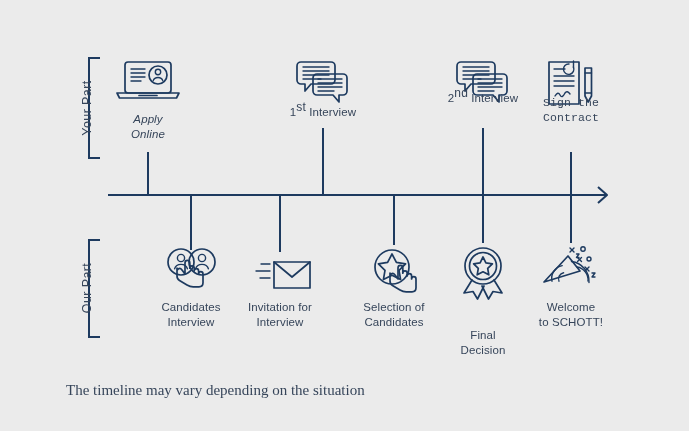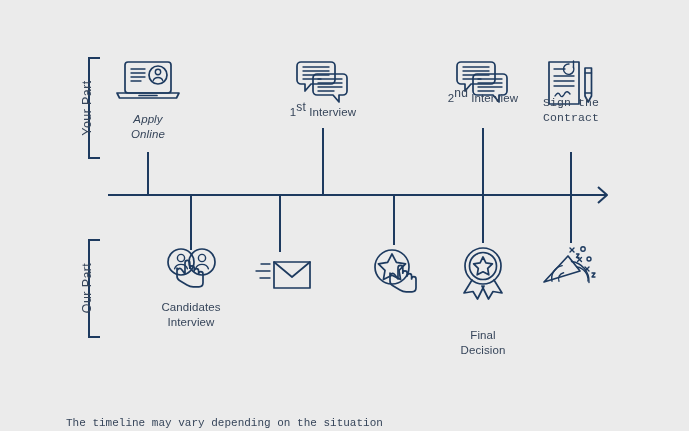--- a/index.html
+++ b/index.html
@@ -46,23 +46,22 @@
     font-family: "Liberation Sans", sans-serif;
     letter-spacing: 0.4px;
     white-space: nowrap;
     transform-origin: center center;
   }
   .footnote {
     position: absolute;
     left: 66px;
     top: 382px;
     color: #36455a;
-    font-size: 11px;
-    font-family: Liberation Mono, monospace;
-    margin-top: 35px;
+    font-size: 15px;
+    font-family: Liberation Serif, serif;
   }
 </style>
 </head>
 <body>
 
 <div id="stage">
 
   <svg class="diagram-svg" viewBox="0 0 689 431">
     <defs>
       <style>
@@ -226,23 +225,35 @@
   <div class="node-label" style="left:528px; top:96px; width:86px;font-family:Liberation Mono, monospace;">
     <span>Sign the</span><br>
     <span>Contract</span>
   </div>
 
   <div class="node-label" style="left:141px; top:300px; width:100px;">
     <span>Candidates</span><br>
     <span>Interview</span>
   </div>
 
-
+  <div class="node-label" style="left:228px; top:300px; width:104px;">
+    <span>Invitation for</span><br>
+    <span>Interview</span>
+  </div>
+
+  <div class="node-label" style="left:342px; top:300px; width:104px;">
+    <span>Selection of</span><br>
+    <span>Candidates</span>
+  </div>
 
   <div class="node-label" style="left:441px; top:300px; width:84px;margin-top:28px;">
     <span>Final</span><br>
     <span>Decision</span>
   </div>
 
+  <div class="node-label" style="left:521px; top:300px; width:100px;">
+    <span>Welcome</span><br>
+    <span>to SCHOTT!</span>
+  </div>
 
   <div class="footnote">The timeline may vary depending on the situation</div>
 
 </div>
 
 </body></html>

